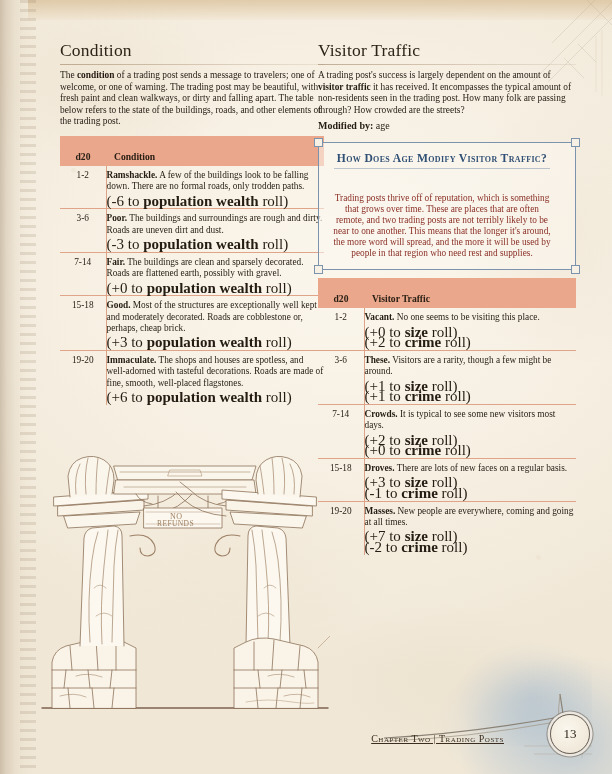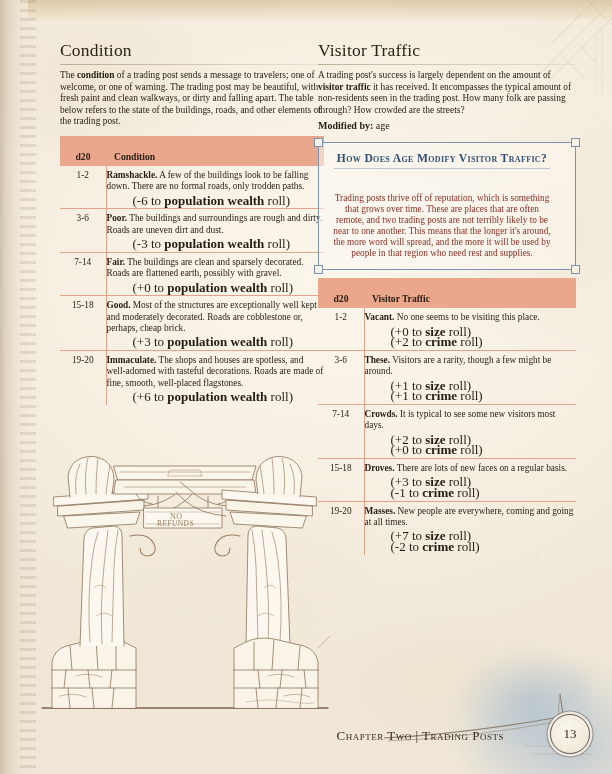--- a/index.html
+++ b/index.html
@@ -144,21 +144,21 @@
   td.c-num {
     width: 46px; text-align: center; font-size: 9.2px;
     padding-top: 5px; color: #2b2114;
   }
   td.c-txt {
     padding-left: 8px;
     border-left: 1px solid #dba387;
   }
   .rowname { font-weight: bold; }
   .mods { margin-top: 3px; }
-  .mods div { font-size: 13px; line-height: 10.6px; margin-left: 26px; }
+  .mods div { font-size: 15px; line-height: 10.6px; }
   .mods b { font-weight: bold; }
 
   
   .sidebox {
     position: relative;
     margin-top: 10px;
     border: 1.4px solid #7b93ad;
     background: rgba(252,248,240,.55);
     padding: 9px 21px 10px 11px;
   }
@@ -195,24 +195,25 @@
   
   .illus { position: absolute; left: 40px; top: 420px; width: 290px; height: 300px; }
   .illus svg { display: block; }
 
   
   .footer {
     position: absolute; left: 0; bottom: 18px; width: 612px; height: 40px;
   }
   .footer-text {
     position: absolute; right: 108px; bottom: 12px;
-    font-size: 13px; color: #3b2d1f;
+    font-size: 10px; color: #3b2d1f;
     font-variant: small-caps;
     letter-spacing: .5px;
     white-space: nowrap;
+    text-decoration: underline;
   }
   .medallion {
     position: absolute; right: 22px; bottom: 2px;
     width: 40px; height: 40px; border-radius: 50%;
     border: 1.6px solid #6d6256;
     background: radial-gradient(circle at 42% 38%, #fbf7ee, #ece3d2);
     display: flex; align-items: center; justify-content: center;
     box-shadow: 0 0 0 2.5px rgba(250,246,238,.85), 0 0 0 3.6px rgba(110,98,84,.55);
   }
   .medallion span { font-size: 13px; color: #2e2418; }

